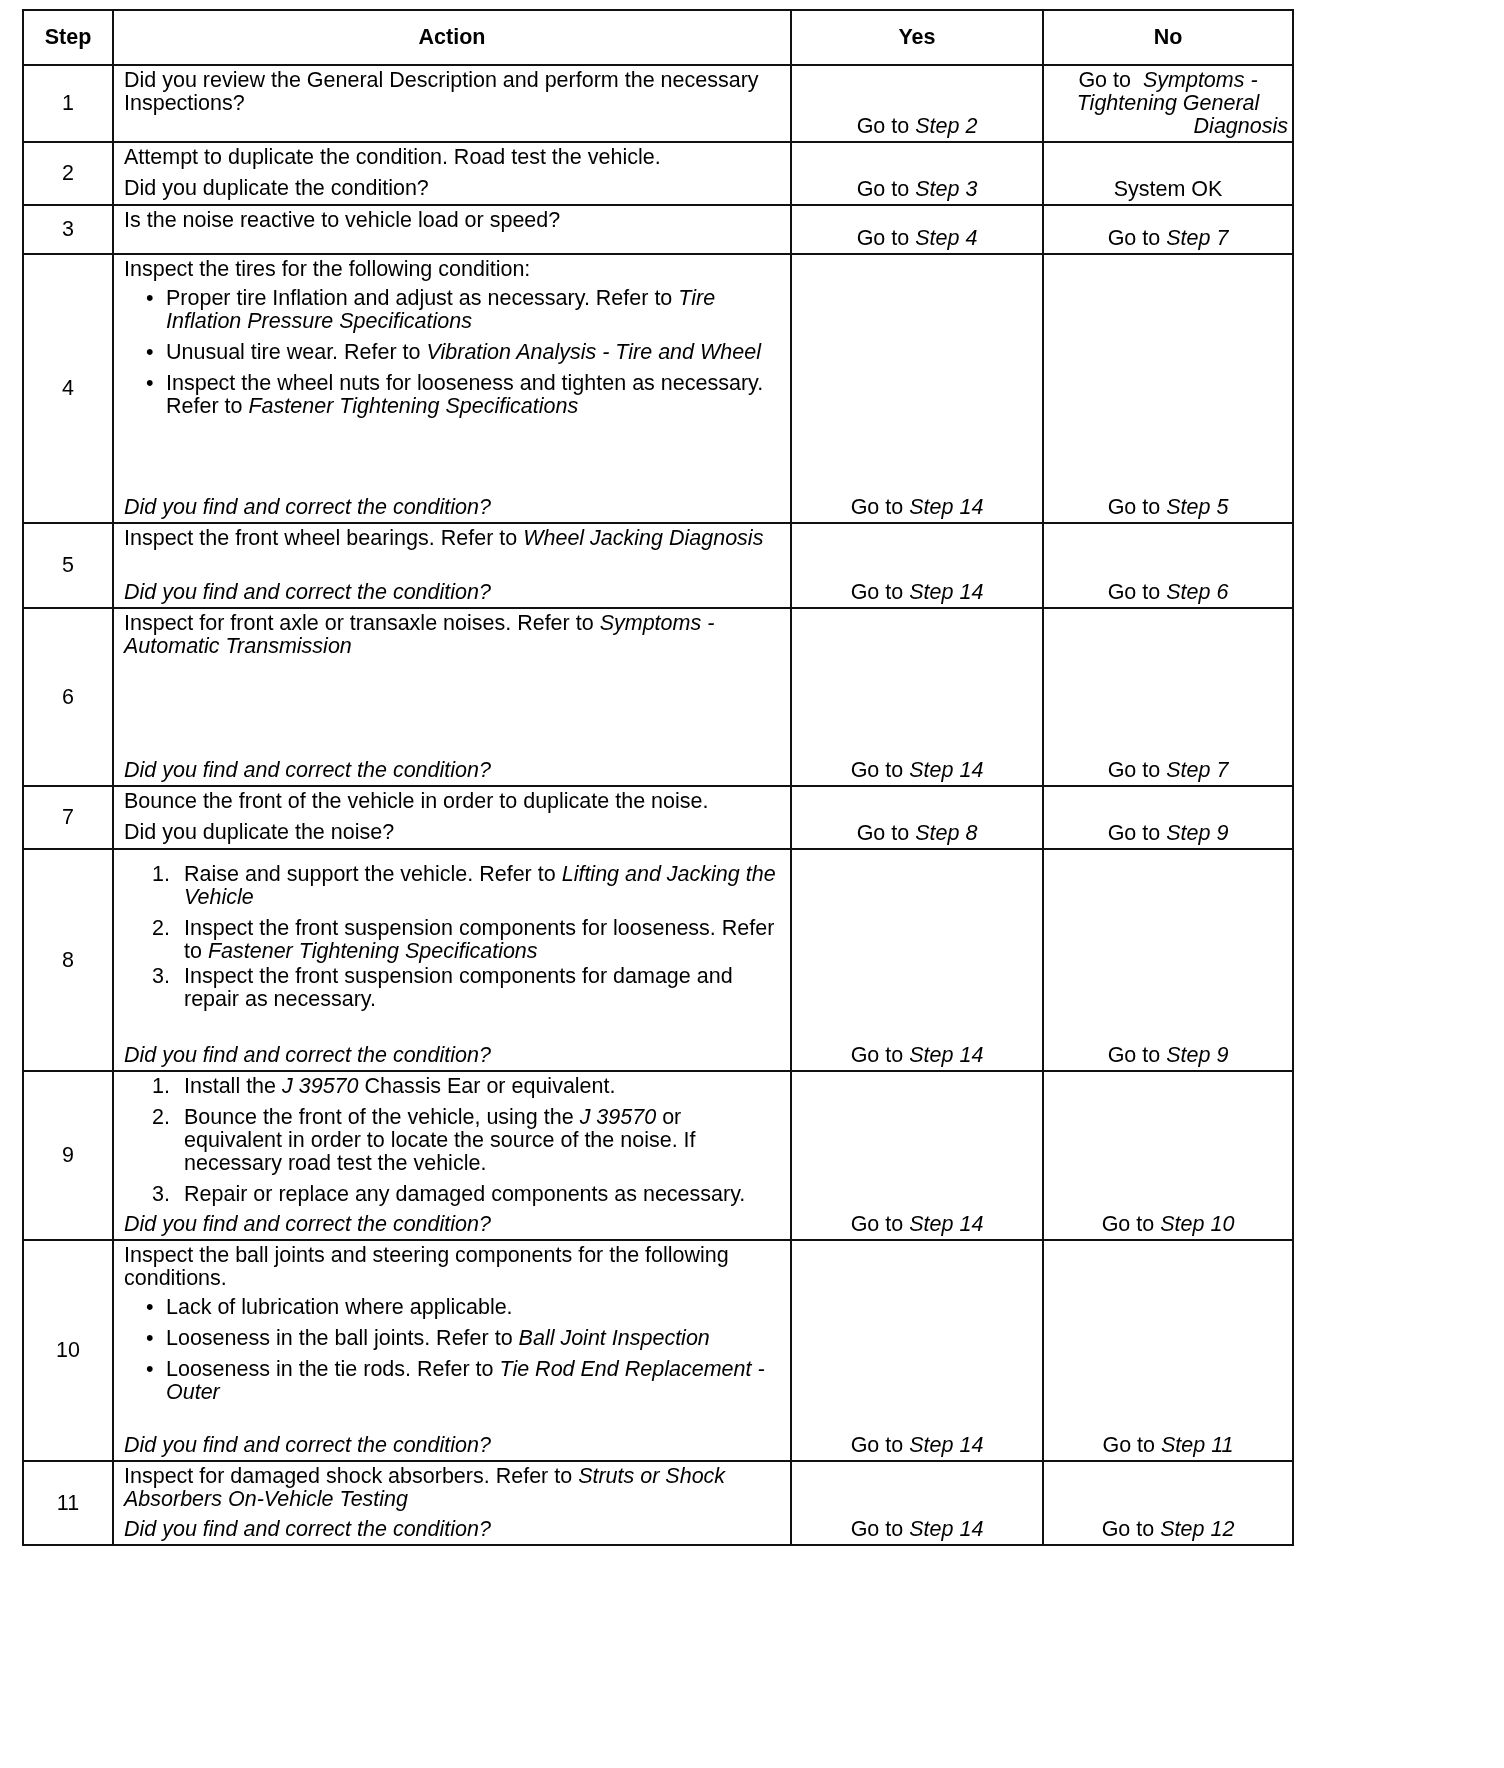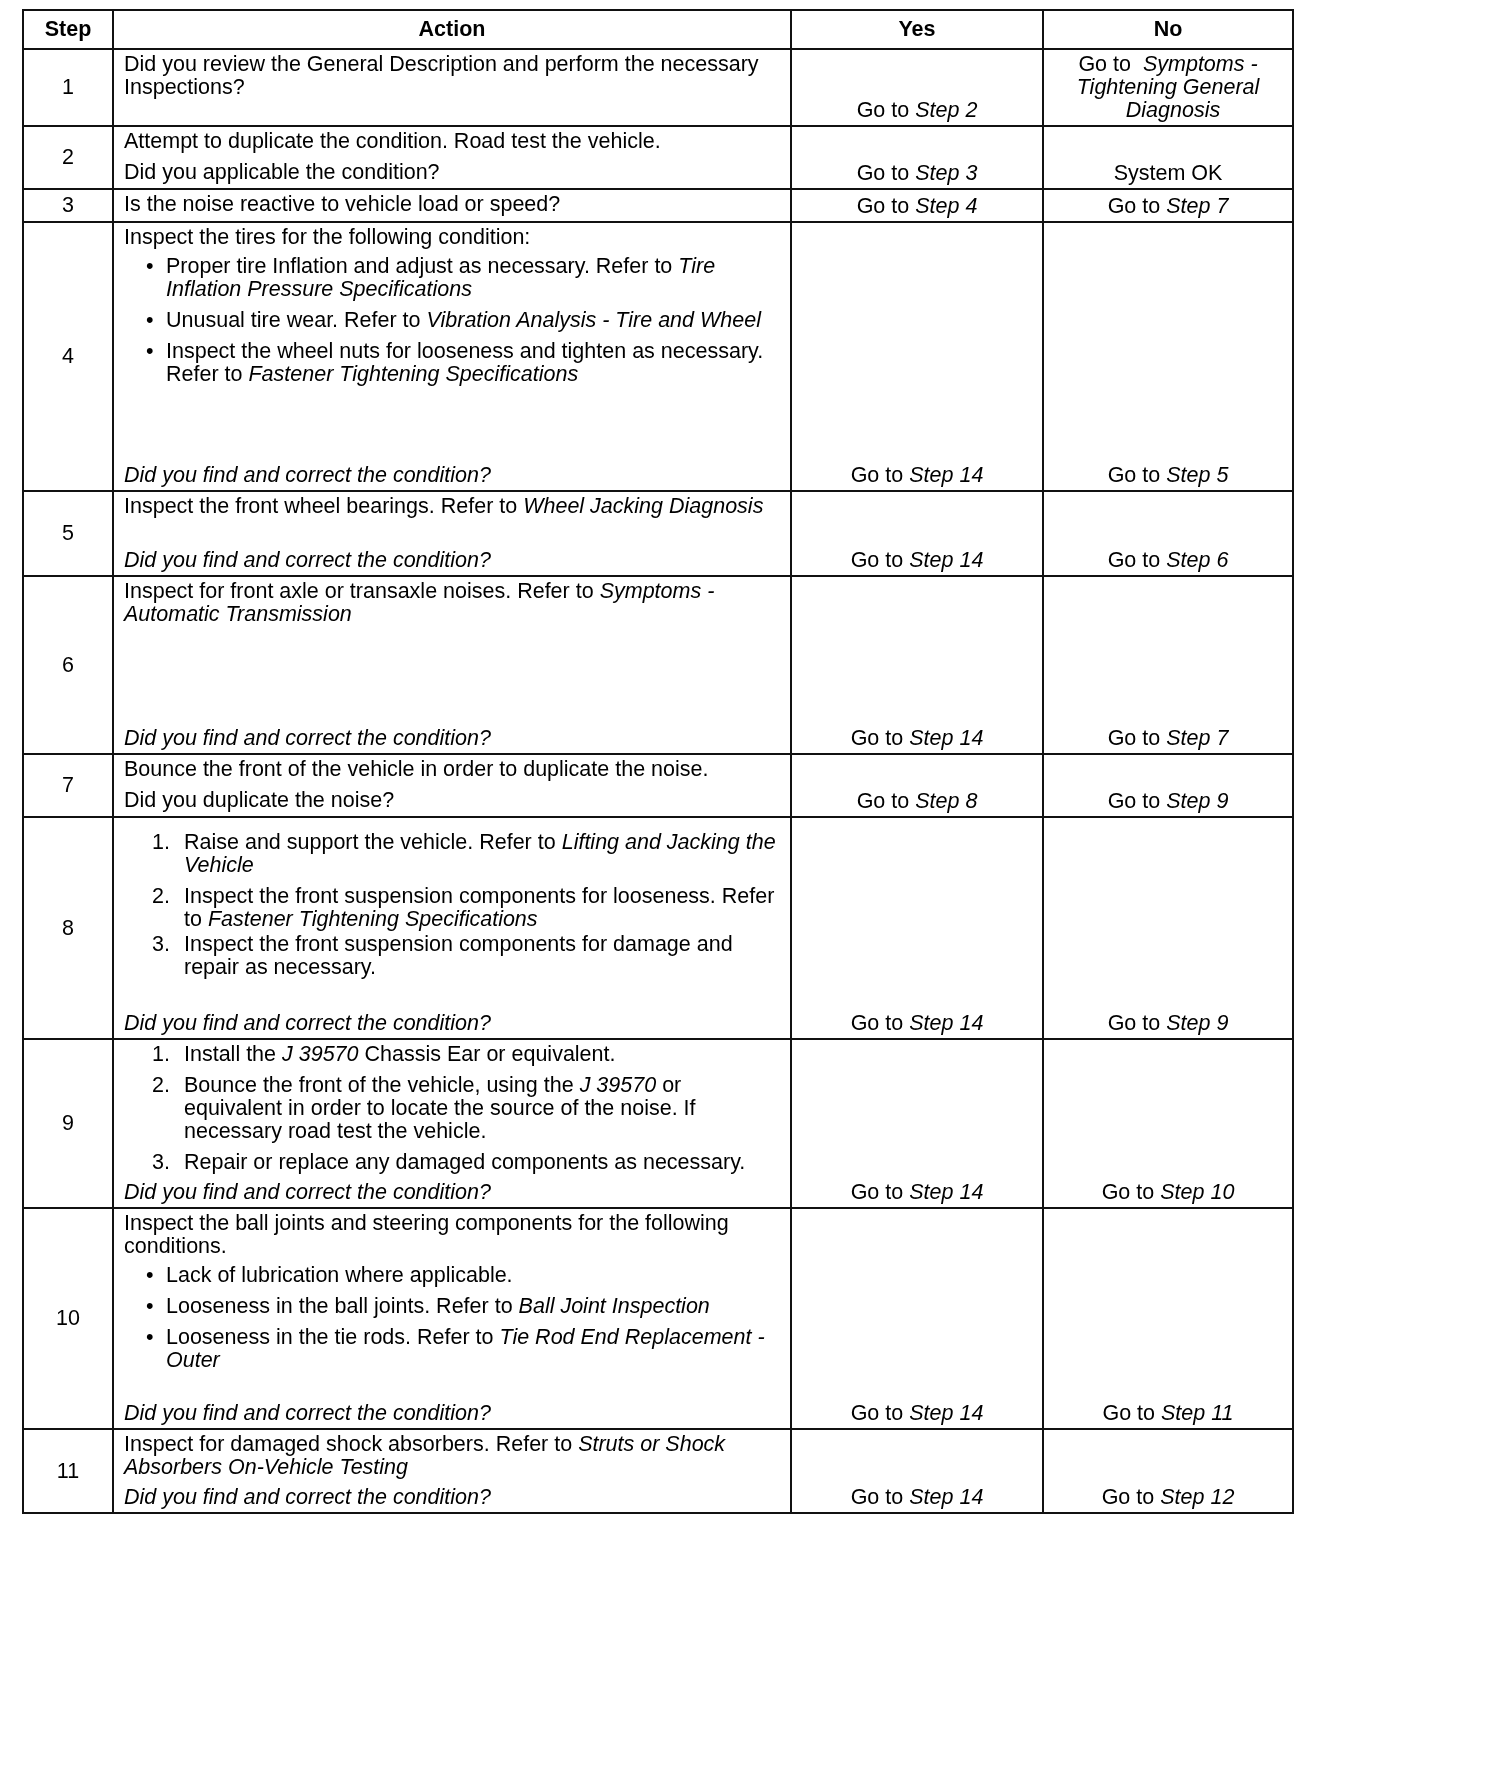--- a/index.html
+++ b/index.html
@@ -1,35 +1,35 @@
 <!DOCTYPE html>
 <html><head>
 <meta charset="utf-8">
 <style>
   html, body { margin:0; padding:0; background:#fff; }
   body { width:1504px; height:1768px; position:relative; font-family:"Liberation Sans", sans-serif; color:#000; overflow:hidden; }
   table.diag { position:absolute; left:22px; top:9px; width:1270px; border-collapse:collapse; table-layout:fixed; font-size:21.5px; line-height:23px; }
-  table.diag td, table.diag th { border:2.5px solid #111; padding:4px; vertical-align:top; }
+  table.diag td, table.diag th { border:2.5px solid #111; padding:12px; vertical-align:top; }
   col.c-step { width:90px; } col.c-action { width:678px; } col.c-yes { width:252px; } col.c-no { width:250px; }
   th { font-weight:bold; text-align:center; height:29px; vertical-align:middle !important; font-size:21.5px; }
   td.step { text-align:center; vertical-align:middle !important; }
   td.def { padding:3px 14px 4px 14px !important; }
   td.action { padding:3px 8px 4px 10px !important; position:relative; }
   td.yes, td.no { text-align:center; vertical-align:bottom !important; padding:0 4px 3px 4px !important; }
   .it { font-style:italic; }
   .line { display:block; }
   .gap { margin-top:8px; }
   ul.bul { list-style:none; margin:6px 0 0 0; padding:0 0 0 22px; }
   ul.bul li { position:relative; padding-left:20px; margin-bottom:8px; }
   ul.bul li::before { content:"\2022"; position:absolute; left:0; top:0; }
   ol.num { list-style:none; margin:4px 0 0 0; padding:0 0 0 28px; }
   ol.num li { position:relative; padding-left:32px; margin-bottom:8px; }
   ol.num li .n { position:absolute; left:0; top:0; }
   .q-bottom { position:absolute; left:10px; bottom:3px;font-style:italic; }
-  .no1 { display:block; text-align:center; padding-left:10px; }
+  .no1 { display:block; text-align:right; padding-left:10px; }
 </style>
 </head>
 <body>
 
 <table class="diag">
   <colgroup>
       <col class="c-step">
       <col class="c-action">
       <col class="c-yes">
       <col class="c-no">
@@ -52,21 +52,21 @@
         <span class="line"><span>Go to</span>&nbsp; <span class="it">Symptoms -</span></span>
         <span class="line it">Tightening General</span>
         <span class="no1 it">Diagnosis</span>
       </td>
     </tr>
 
     <tr style="height:61px">
       <td class="step">2</td>
       <td class="action">
         <span class="line">Attempt to duplicate the condition. Road test the vehicle.</span>
-        <span class="line gap">Did you applicable the condition?</span>
+        <span class="line gap">Did you duplicate the condition?</span>
       </td>
       <td class="yes"><span>Go to</span> <span class="it">Step 3</span></td>
       <td class="no"><span>System OK</span></td>
     </tr>
 
     <tr style="height:32px">
       <td class="step">3</td>
       <td class="action"><span>Is the noise reactive to vehicle load or speed?</span></td>
       <td class="yes"><span>Go to</span> <span class="it">Step 4</span></td>
       <td class="no"><span>Go to</span> <span class="it">Step 7</span></td>

